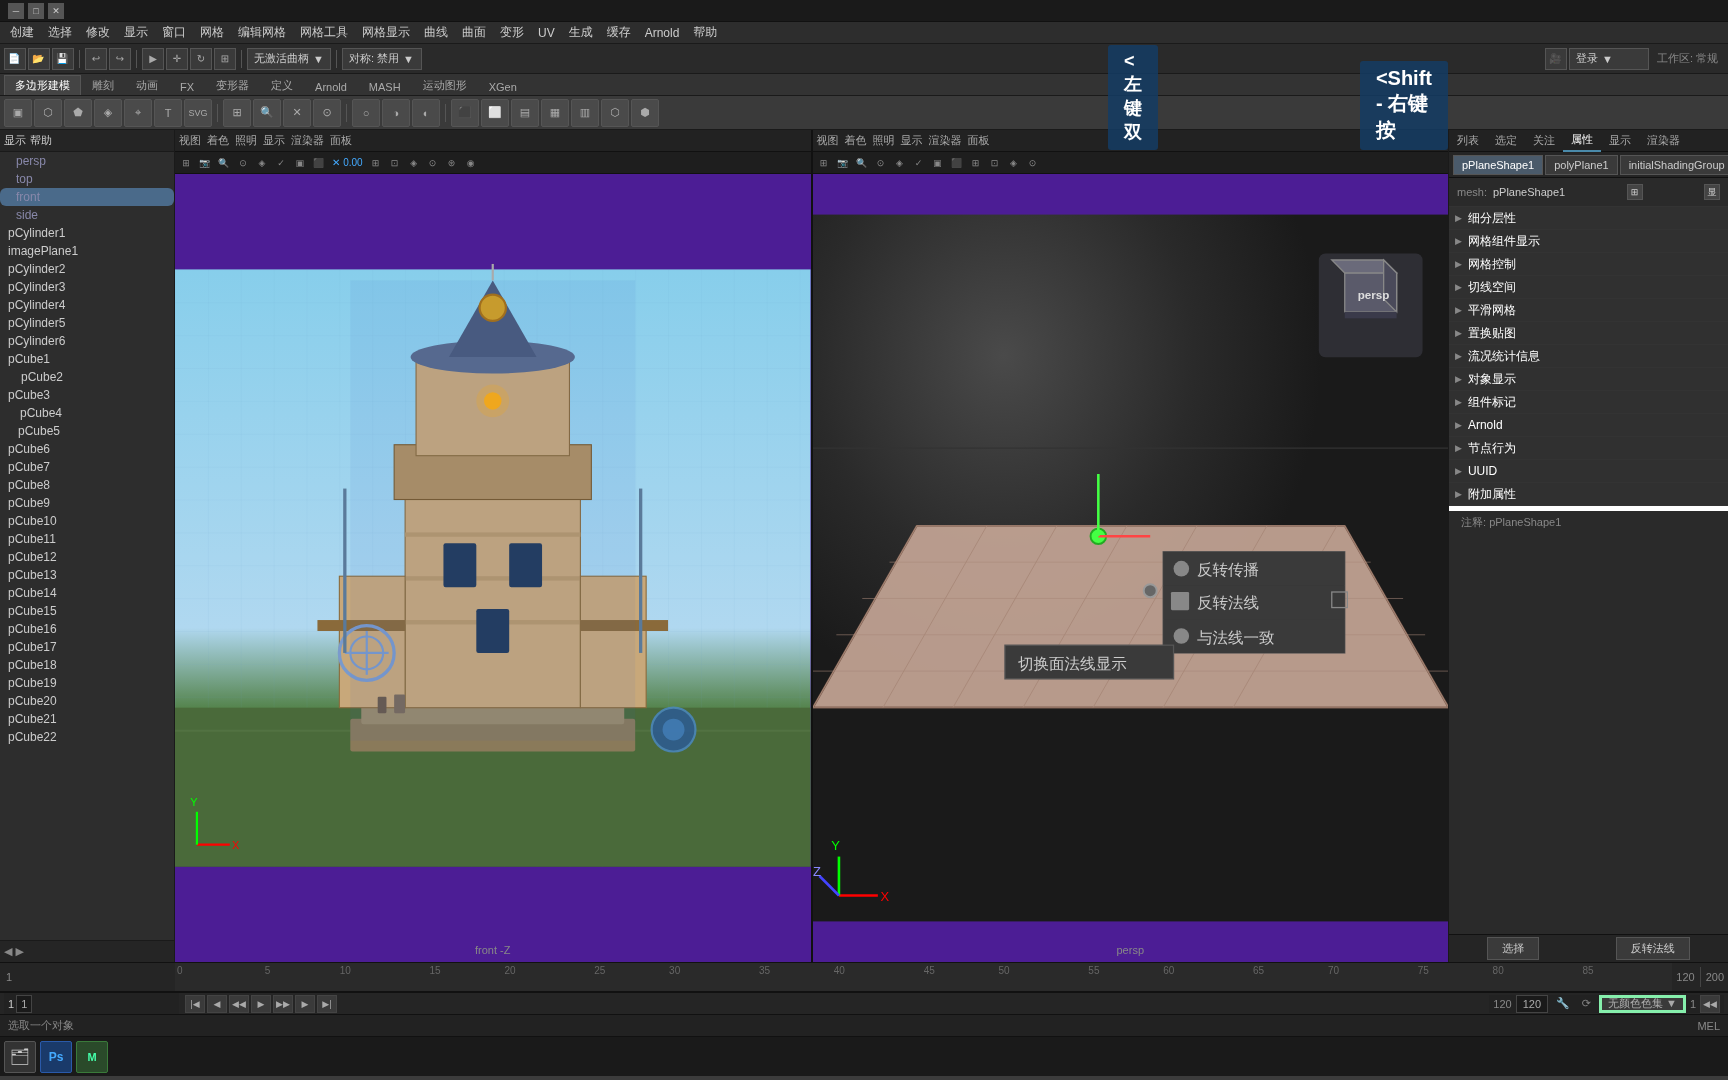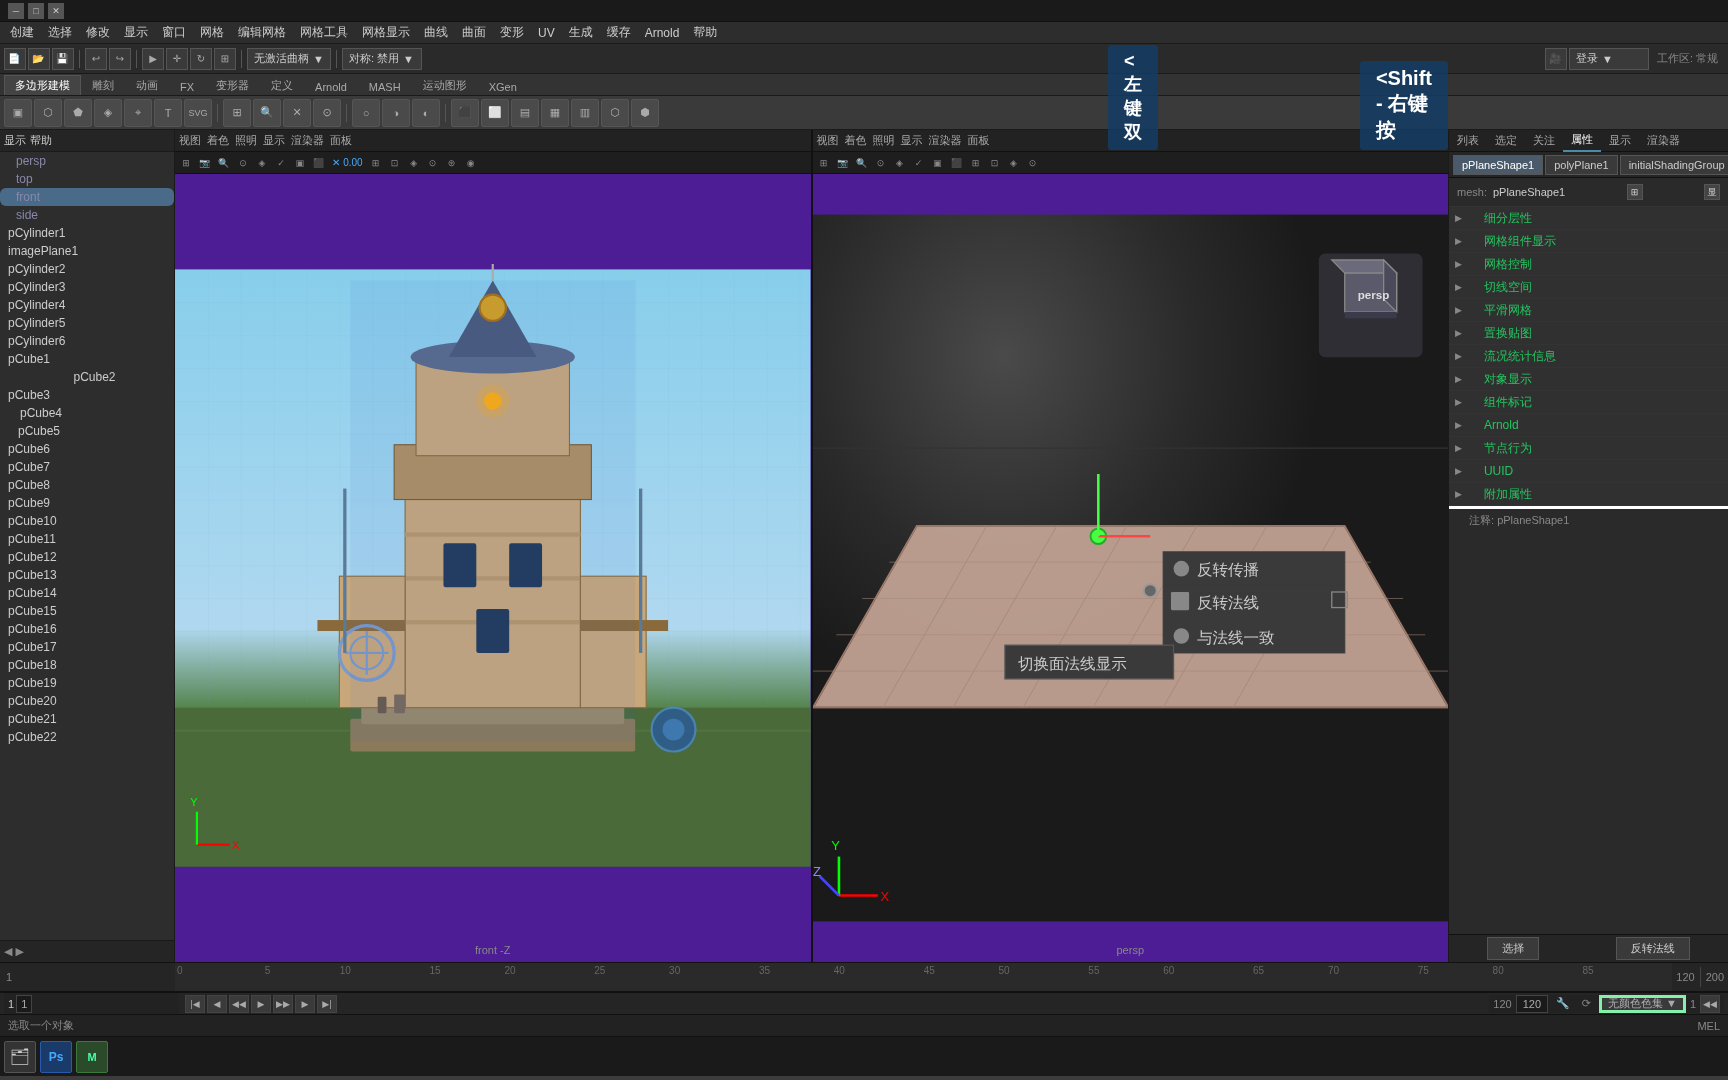--- a/index.html
+++ b/index.html
@@ -320,28 +320,27 @@
       padding: 0 6px;
       cursor: pointer;
       gap: 6px;
     }
     .attr-arrow {
       font-size: 9px;
       color: #888;
     }
     .attr-section-title {
       font-size: 12px;
-      color: #22c55e;
-      margin-left: 16px;
+      color: #ffffff;
     }
 
     
     .notes-field {
-      padding: 4px 20px;
-      border-top: 3px solid #ffffff;
+      padding: 4px 12px;
+      border-top: 5px solid #ffffff;
       font-size: 11px;
       color: #888;
     }
 
     
     #right-bottom-btns {
       height: 28px;
       background: #252525;
       display: flex;
       align-items: center;
@@ -599,21 +598,21 @@
         <div class="outliner-item selected" style="padding-left: 16px; color: rgb(136, 136, 170);">  front</div>
         <div class="outliner-item" style="padding-left: 16px; color: rgb(136, 136, 170);">  side</div>
         <div class="outliner-item" style="padding-left: 8px;">  pCylinder1</div>
         <div class="outliner-item" style="padding-left: 8px;">  imagePlane1</div>
         <div class="outliner-item" style="padding-left: 8px;">  pCylinder2</div>
         <div class="outliner-item" style="padding-left: 8px;">  pCylinder3</div>
         <div class="outliner-item" style="padding-left: 8px;">  pCylinder4</div>
         <div class="outliner-item" style="padding-left: 8px;">  pCylinder5</div>
         <div class="outliner-item" style="padding-left: 8px;">  pCylinder6</div>
         <div class="outliner-item" style="padding-left: 8px;">  pCube1</div>
-        <div class="outliner-item" style="padding-left: 21px; text-align: center;">  pCube2</div>
+        <div class="outliner-item" style="padding-left: 21px;">  pCube2</div>
         <div class="outliner-item" style="padding-left: 8px;">  pCube3</div>
         <div class="outliner-item" style="padding-left: 20px;">  pCube4</div>
         <div class="outliner-item" style="padding-left: 18px;">  pCube5</div>
         <div class="outliner-item" style="padding-left: 8px;">  pCube6</div>
         <div class="outliner-item" style="padding-left: 8px;">  pCube7</div>
         <div class="outliner-item" style="padding-left: 8px;">  pCube8</div>
         <div class="outliner-item" style="padding-left: 8px;">  pCube9</div>
         <div class="outliner-item" style="padding-left: 8px;">  pCube10</div>
         <div class="outliner-item" style="padding-left: 8px;">  pCube11</div>
         <div class="outliner-item" style="padding-left: 8px;">  pCube12</div>

